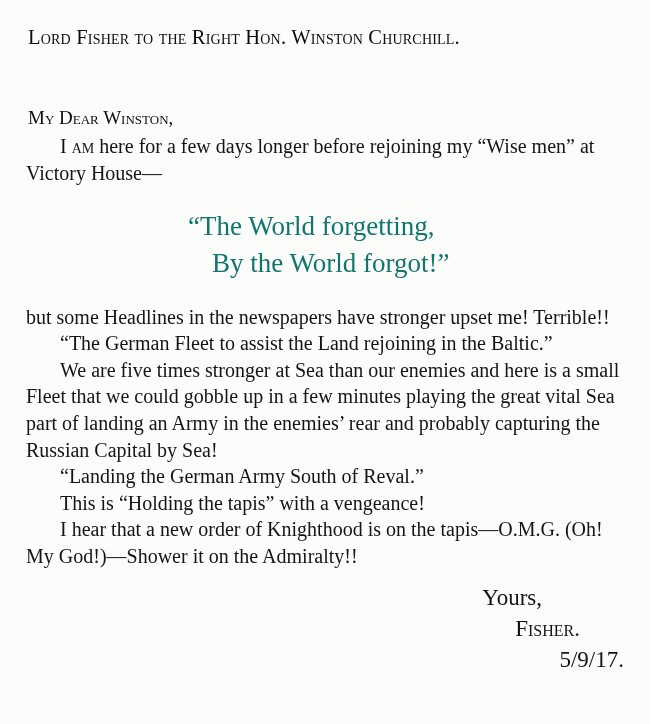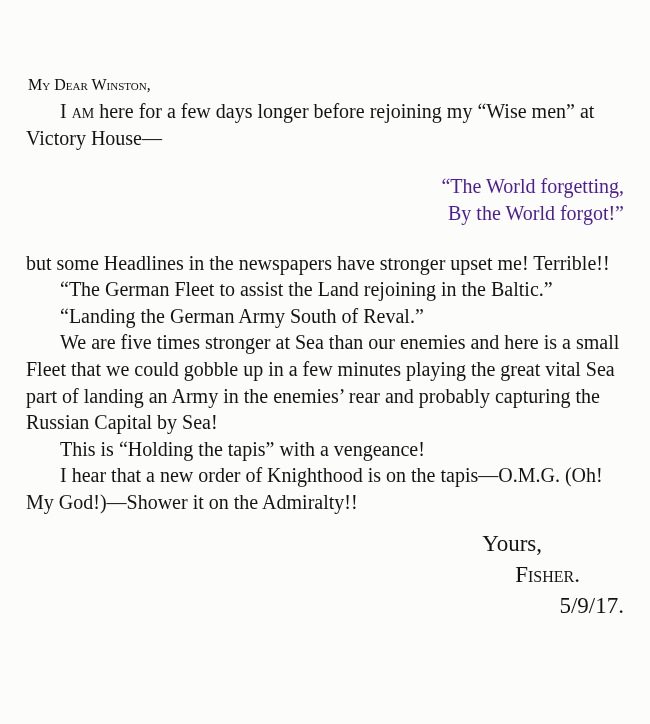--- a/index.html
+++ b/index.html
@@ -28,43 +28,42 @@
   .heading {
     font-variant: small-caps;
     font-size: 20.5px;
     letter-spacing: 0.2px;
     margin: 8px 0 0 2px;
     white-space: nowrap;
     color: #0d0d0d;
   }
   .salutation {
     font-variant: small-caps;
-    font-size: 16px;
+    font-size: 19px;
     margin: 58px 0 0 2px;
     color: #0d0d0d;
   }
   .para {
     font-size: 20px;
     line-height: 1.33;
     margin: 0;
     text-align: left;
     color: #141414;
   }
   .para.indent {
     text-indent: 34px;
   }
   .body-block {
     margin-top: 4px;
   }
   .verse {
     margin: 22px 0 22px 0;
-    font-size: 20px;
+    font-size: 27px;
     line-height: 1.36;
-    color: #4c1d95;
-    text-align: right;
+    color: #0f766e;
   }
   .verse .l1 { margin-left: 162px; }
   .verse .l2 { margin-left: 186px; }
   .block-2 {
     margin-top: 22px;
   }
   .smallcaps {
     font-variant: small-caps;
   }
   .signoff {
@@ -90,37 +89,38 @@
     margin-right: -58px;
   }
   p { margin: 0; }
 </style>
 </head>
 <body>
 
 <div class="page">
   <div class="inner">
 
+    <div class="heading">Lord Fisher to the Right Hon. Winston Churchill.</div>
 
     <div class="salutation">My Dear Winston,</div>
 
     <div class="body-block">
       <p class="para indent"><span class="smallcaps">I am</span> here for a few days longer before rejoining my “Wise men” at Victory House—</p>
     </div>
 
     <div class="verse">
       <p class="l1">“The World forgetting,</p>
       <p class="l2">By the World forgot!”</p>
     </div>
 
     <div class="block-2">
       <p class="para">but some Headlines in the newspapers have stronger upset me!  Terrible!!</p>
       <p class="para indent">“The German Fleet to assist the Land rejoining in the Baltic.”</p>
+      <p class="para indent">We are five times stronger at Sea than our enemies and here is a small Fleet that we could gobble up in a few minutes playing the great vital Sea part of landing an Army in the enemies’ rear and probably capturing the Russian Capital by Sea!</p>
       <p class="para indent">“Landing the German Army South of Reval.”</p>
-      <p class="para indent">We are five times stronger at Sea than our enemies and here is a small Fleet that we could gobble up in a few minutes playing the great vital Sea part of landing an Army in the enemies’ rear and probably capturing the Russian Capital by Sea!</p>
       <p class="para indent">This is “Holding the tapis” with a vengeance!</p>
       <p class="para indent">I hear that a new order of Knighthood is on the tapis—O.M.G.  (Oh!  My God!)—Shower it on the Admiralty!!</p>
     </div>
 
     <div class="signoff">
       <span class="yours">Yours,</span>
       <span class="name">Fisher.</span>
       <span class="date">5/9/17.</span>
     </div>
 

